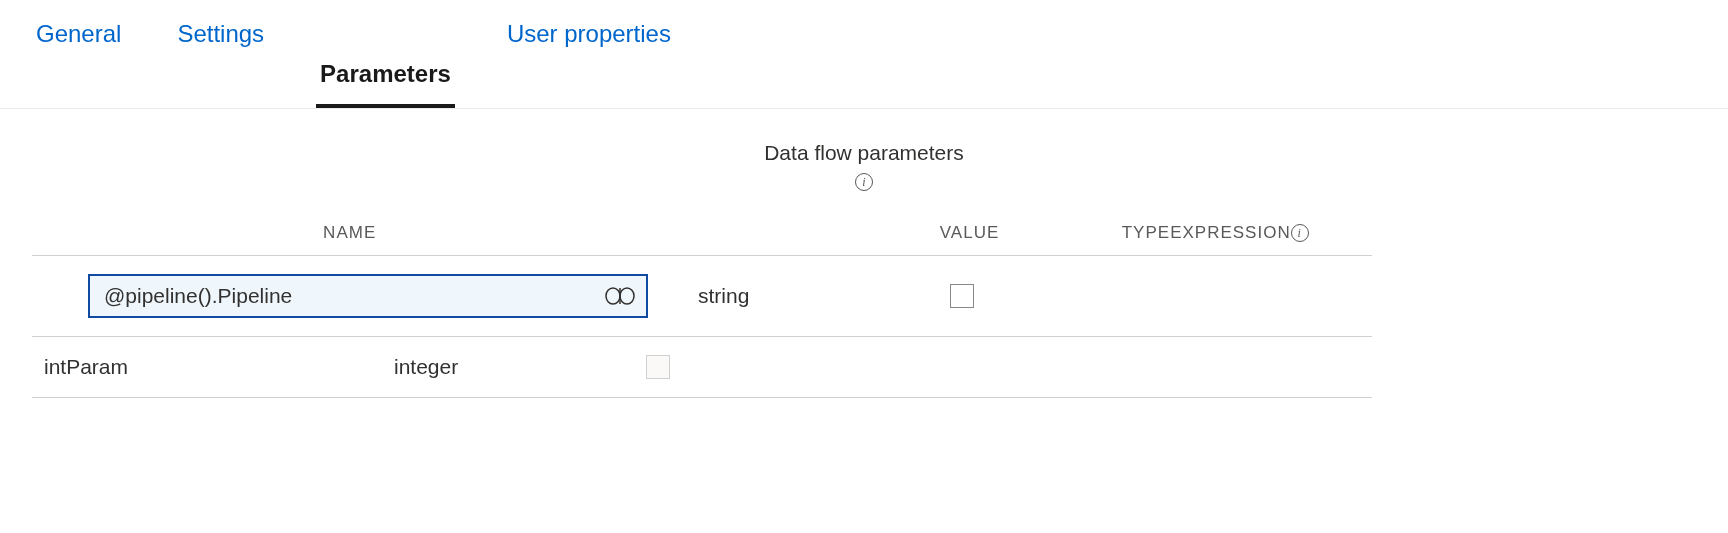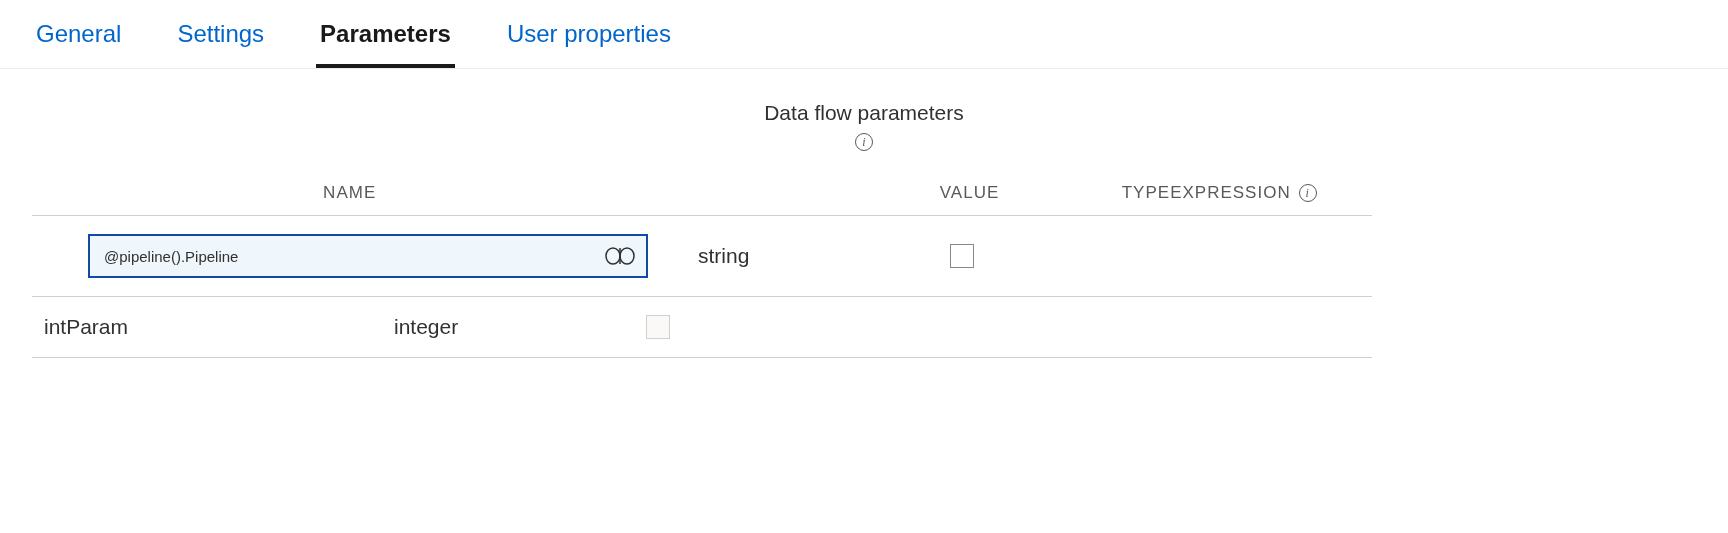--- a/index.html
+++ b/index.html
@@ -20,20 +20,21 @@
       padding: 8px 4px 16px 4px;
       cursor: pointer;
       font-size: 24px;
       color: #0066cc;
       border-bottom: 4px solid transparent;
     }
     .tab.active {
       color: #1a1a1a;
       font-weight: 600;
       border-bottom: 4px solid #1a1a1a;
+      margin-top: 40px;
     }
     .content {
       padding: 32px 32px 0 32px;
     }
     .section-title {
       display: flex;
       align-items: center;
       gap: 8px;
       font-size: 21px;
       color: #323130;
@@ -65,38 +66,38 @@
     .th {
       font-size: 17px;
       letter-spacing: 1px;
       color: #595959;
       font-weight: 400;
       text-align: right;
     }
     .col-name { width: 350px; }
     .col-value { width: 610px; margin-left: 44px; }
     .col-type { width: 180px; }
-    .col-expr { width: 200px; text-align: left; display:flex; align-items:center; gap:8px;}
+    .col-expr { width: 200px; text-align: left; display:flex; align-items:center; gap:0;}
     .row {
       display: flex;
       align-items: center;
       padding: 18px 12px;
       border-bottom: 1px solid #d2d0ce;
     }
     .cell { font-size: 21px; color: #323130; }
     .value-field {
       display: flex;
       align-items: center;
       justify-content: space-between;
       width: 560px;
       height: 44px;
       background: #eff6fc;
       border: 2px solid #0f4aa3;
       padding: 0 10px 0 14px;
-      font-size: 15px;
+      font-size: 21px;
       color: #323130;
     }
     .value-text {
       flex: 1;
       white-space: nowrap;
       overflow: hidden;
     }
     .dynamic-icon svg { display: block; }
     .checkbox {
       width: 24px;

